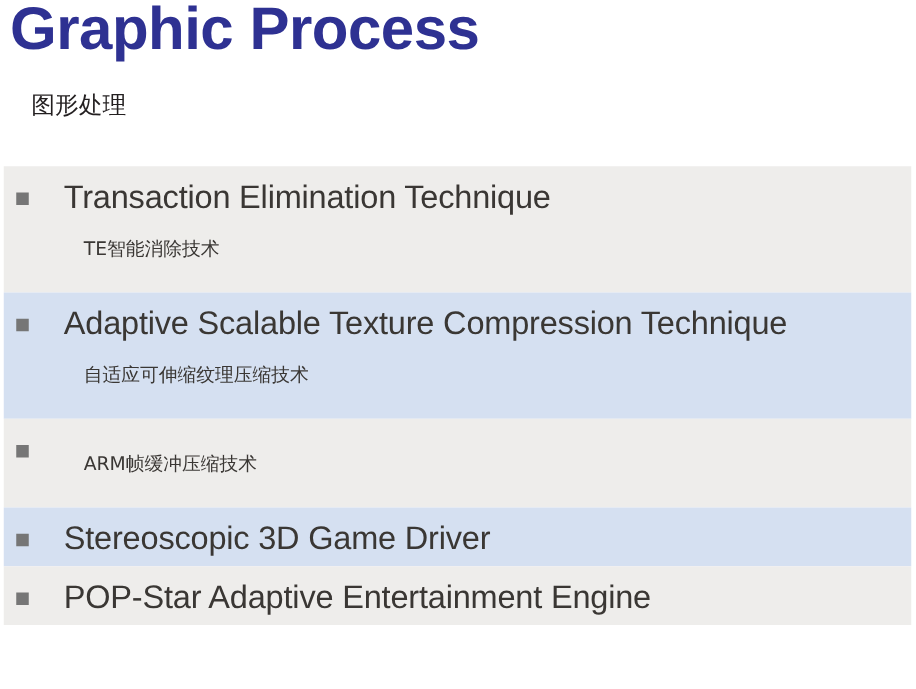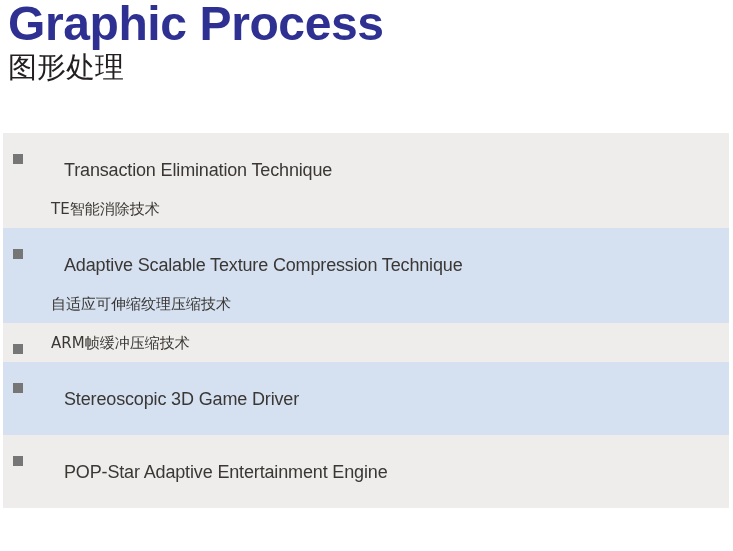--- a/index.html
+++ b/index.html
@@ -28,25 +28,25 @@
     font-size: 48px;
     font-weight: bold;
     color: #2e3192;
     letter-spacing: -0.4px;
     line-height: 44px;
     margin: 0;
     white-space: nowrap;
   }
   .title-sub {
     font-family: "DejaVu Sans", "Liberation Sans", sans-serif;
-    font-size: 29px;
+    font-size: 19px;
     font-weight: normal;
     color: #231f20;
     line-height: 38px;
-    margin: 0;
+    margin: 17px;
     padding-top: 2px;
     white-space: nowrap;
   }
 
   
   .feature-list {
     position: absolute;
     left: 3px;
     top: 133px;
     width: 726px;
@@ -78,35 +78,35 @@
     background: #767676;
     display: block;
   }
   .row-text {
     flex: 1 1 auto;
     min-width: 0;
     padding-left: 18px;
   }
   .row-title {
     font-family: "Liberation Sans", "DejaVu Sans", sans-serif;
-    font-size: 18px;
+    font-size: 26px;
     font-weight: normal;
     color: #3a3734;
     line-height: 30px;
     letter-spacing: -0.15px;
     white-space: nowrap;
-    margin: 13px;
+    margin: 0;
   }
   .row-subtitle {
     font-family: "DejaVu Sans", "Liberation Sans", sans-serif;
     font-size: 15px;
     font-weight: normal;
     color: #3a3734;
     line-height: 21px;
-    margin: 0;
+    margin: 16px;
     padding-top: 1px;
     white-space: nowrap;
   }
 </style>
 </head>
 <body>
 
 <div class="slide-header">
   <h1 class="title-main">Graphic Process</h1>
   <h2 class="title-sub">图形处理</h2>

